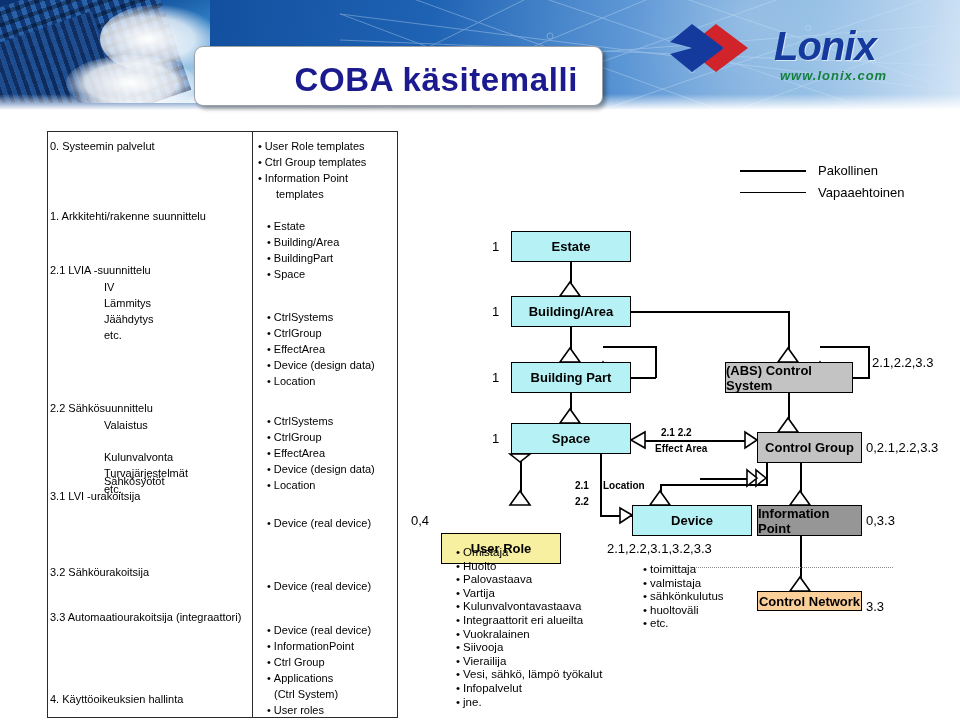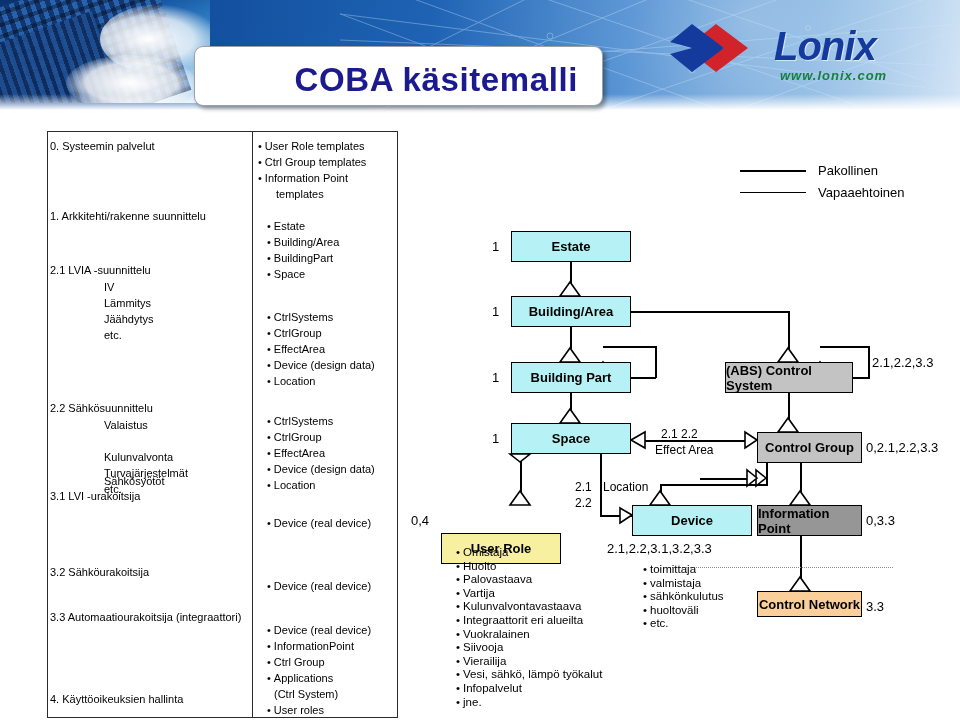--- a/index.html
+++ b/index.html
@@ -72,21 +72,21 @@
   .cyan{background:#b6f2f5;}
   .yellow{background:#f7f0a0;margin-top:28px;}
   .gray{background:#c3c3c3;}
   .dgray{background:#969696;}
   .orange{background:#fbcf9a;}
   .mult{position:absolute;font-size:13px;white-space:nowrap;}
   .ln{position:absolute;background:#000;}
   .hl{height:1.6px;}
   .vl{width:1.6px;}
   .dotted{position:absolute;height:0;border-top:1px dotted #8a8a8a;}
-  .lbl{position:absolute;font-size:12px;font-weight:normal;white-space:nowrap;}
+  .lbl{position:absolute;font-size:10px;font-weight:bold;white-space:nowrap;}
   .smalllist{position:absolute;font-size:11.5px;line-height:13.6px;white-space:pre;}
   .smalllist .b::before{content:"\2022";margin-right:3px;}
   svg.ar{position:absolute;overflow:visible;}
 
   
   #legend{position:absolute;left:740px;top:162px;width:210px;height:50px;}
   #legend .lg{position:absolute;left:0;width:66px;background:#000;}
   #legend .t{position:absolute;left:78px;font-size:13px;white-space:nowrap;}
 </style>
 </head>
@@ -272,21 +272,21 @@
       </div>
       <div class="box gray" style="left: 725px; top: 362px; width: 128px; height: 31px;">
         <span>(ABS) Control System</span>
       </div>
       <div class="box gray" style="left: 757px; top: 432px; width: 105px; height: 31px;">
         <span>Control Group</span>
       </div>
       <div class="box dgray" style="left: 757px; top: 505px; width: 105px; height: 31px;">
         <span>Information Point</span>
       </div>
-      <div class="box orange" style="left: 757px; top: 591px; width: 105px; height: 26px;">
+      <div class="box orange" style="left: 757px; top: 591px; width: 105px; height: 20px;">
         <span>Control Network</span>
       </div>
     </div>
   <div id="dg-mults">
       <div class="mult" style="left: 492px; top: 239px;">1</div>
       <div class="mult" style="left: 492px; top: 304px;">1</div>
       <div class="mult" style="left: 492px; top: 370px;">1</div>
       <div class="mult" style="left: 492px; top: 431px;">1</div>
       <div class="mult" style="left: 411px; top: 513px;">0,4</div>
       <div class="mult" style="left: 872px; top: 355px;">2.1,2.2,3.3</div>

